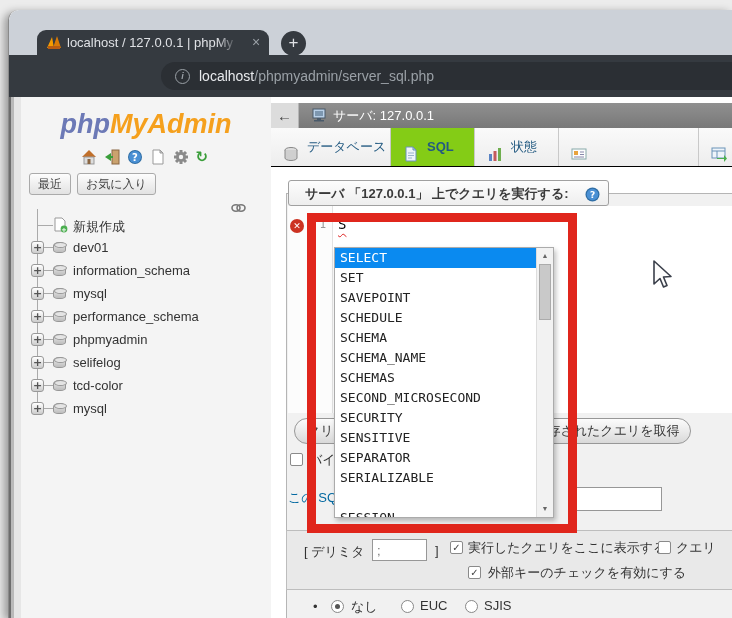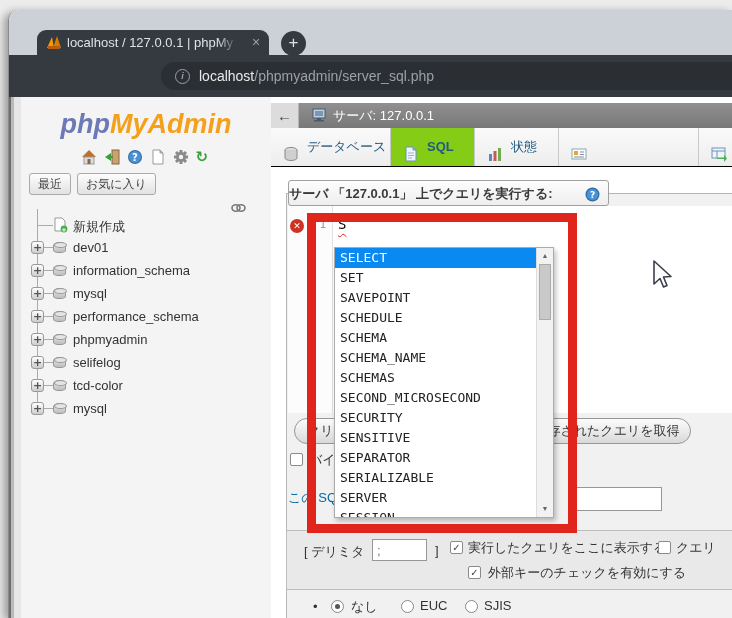--- a/index.html
+++ b/index.html
@@ -51,21 +51,21 @@
   .crumb{left:28px;top:6px;width:433px;height:25px;background:linear-gradient(#909090,#787878);color:#fff;
          font-size:13px;line-height:25px;}
   .tabsrow{left:0;top:31px;width:461px;height:39px;background:#f0f0f0;border-bottom:6px solid #000000;box-sizing:border-box;}
   .ptab{top:0;height:38px;border-right:1px solid #c9c9c9;background:linear-gradient(#fafafa,#ededed);
         font-size:13px;color:#235a81;line-height:38px;box-sizing:border-box;white-space:nowrap;overflow:hidden;}
   .ptab.active{background:#84cc16;font-weight:bold;}
   .ptab .ti{position:absolute;left:12px;top:11px;width:16px;height:16px;}
   .ptab .tl{position:absolute;left:36px;}
   .legend{left:17px;top:83px;width:321px;height:26px;border:1px solid #a0a0a0;border-radius:3px;
           background:linear-gradient(#fdfdfd,#eee);font-size:13px;font-weight:bold;color:#3a3a3a;
-          line-height:26px;padding-left:0;box-sizing:border-box;z-index:5;}
+          line-height:26px;padding-left:16px;box-sizing:border-box;z-index:5;}
   .fieldset{left:15px;top:96px;width:448px;height:494px;background:#f1f1f1;border:1px solid #b5b5b5;box-sizing:border-box;}
   .editor{left:17px;top:109px;width:444px;height:207px;background:#fff;}
   .gutter{left:0;top:0;width:44px;height:207px;background:#fcfcfc;border-right:1px solid #e2e2e2;}
   .erricon{left:2px;top:13px;width:14px;height:14px;border-radius:50%;background:#c32;color:#fff;
            font-size:9px;font-weight:bold;text-align:center;line-height:14px;}
   .lineno{left:0;top:12px;width:38px;text-align:right;font:11px "DejaVu Sans Mono",monospace;color:#999;}
   .code{left:50px;top:10px;font:14px "DejaVu Sans Mono",monospace;color:#000;
         text-decoration:underline wavy #d22 1px;text-underline-offset:4px;}
   .pbtn{height:26px;background:linear-gradient(#fcfcfc,#d9d9d9);border:1px solid #979797;border-radius:13px;
         font-size:13px;color:#333;line-height:24px;text-align:center;box-sizing:border-box;white-space:nowrap;overflow:hidden;}
@@ -350,21 +350,20 @@
       <div class="abs hint" style="top:40px">SAVEPOINT</div>
       <div class="abs hint" style="top:60px">SCHEDULE</div>
       <div class="abs hint" style="top:80px">SCHEMA</div>
       <div class="abs hint" style="top:100px">SCHEMA_NAME</div>
       <div class="abs hint" style="top:120px">SCHEMAS</div>
       <div class="abs hint" style="top:140px">SECOND_MICROSECOND</div>
       <div class="abs hint" style="top:160px">SECURITY</div>
       <div class="abs hint" style="top:180px">SENSITIVE</div>
       <div class="abs hint" style="top:200px">SEPARATOR</div>
       <div class="abs hint" style="top:220px">SERIALIZABLE</div>
-      <div class="abs hint" style="top:240px">SERVER</div>
       <div class="abs hint" style="top:260px">SESSION</div>
       <div class="abs sbar">
         <div class="abs sarrow" style="top:0">▲</div>
         <div class="abs sthumb"></div>
         <div class="abs sarrow" style="bottom:0">▼</div>
       </div>
     </div>
 
     <div class="abs redrect"></div>
   </div>

